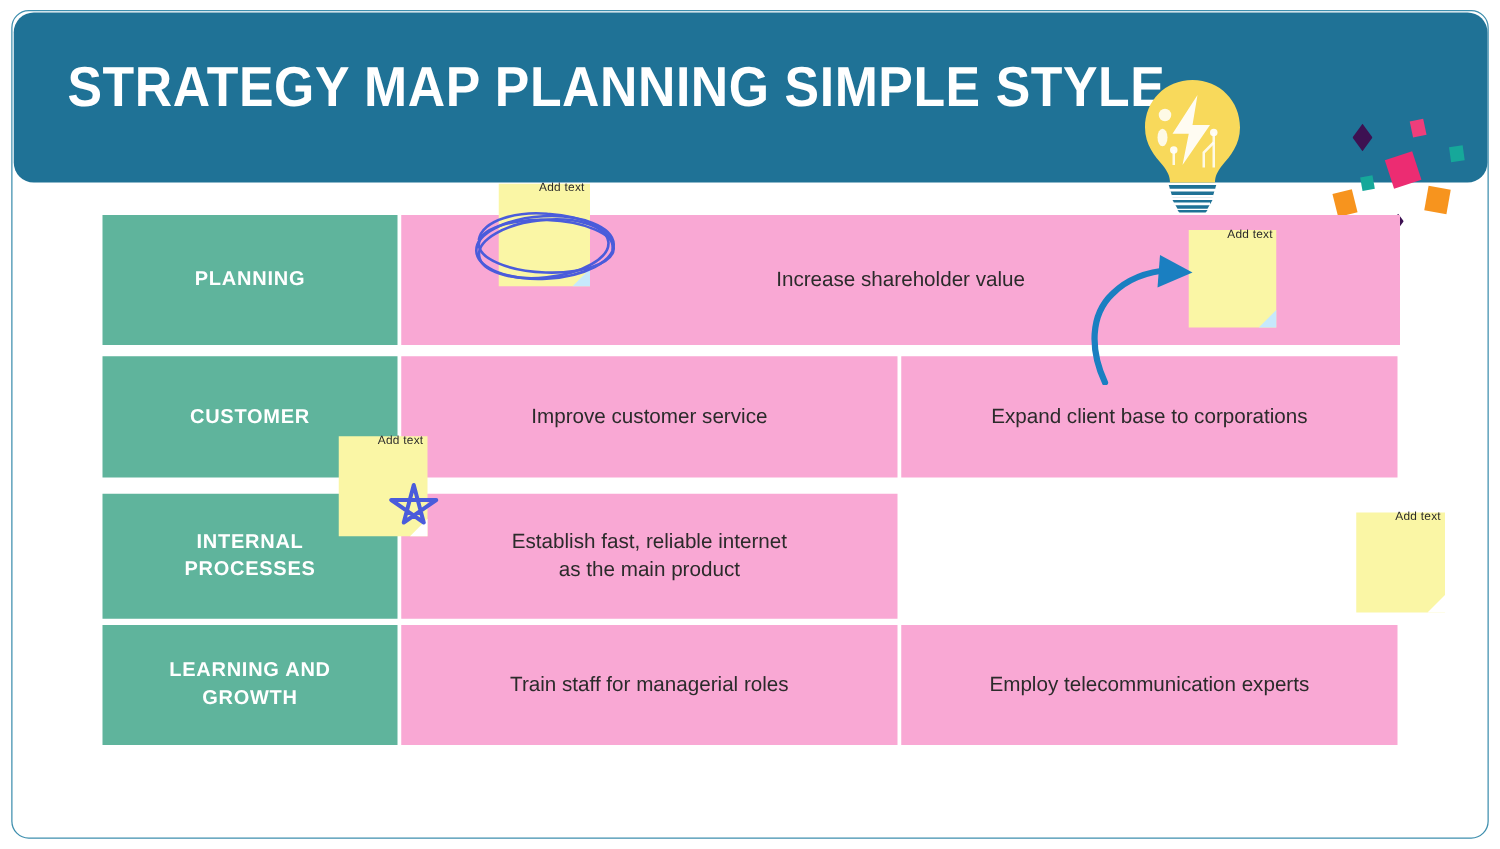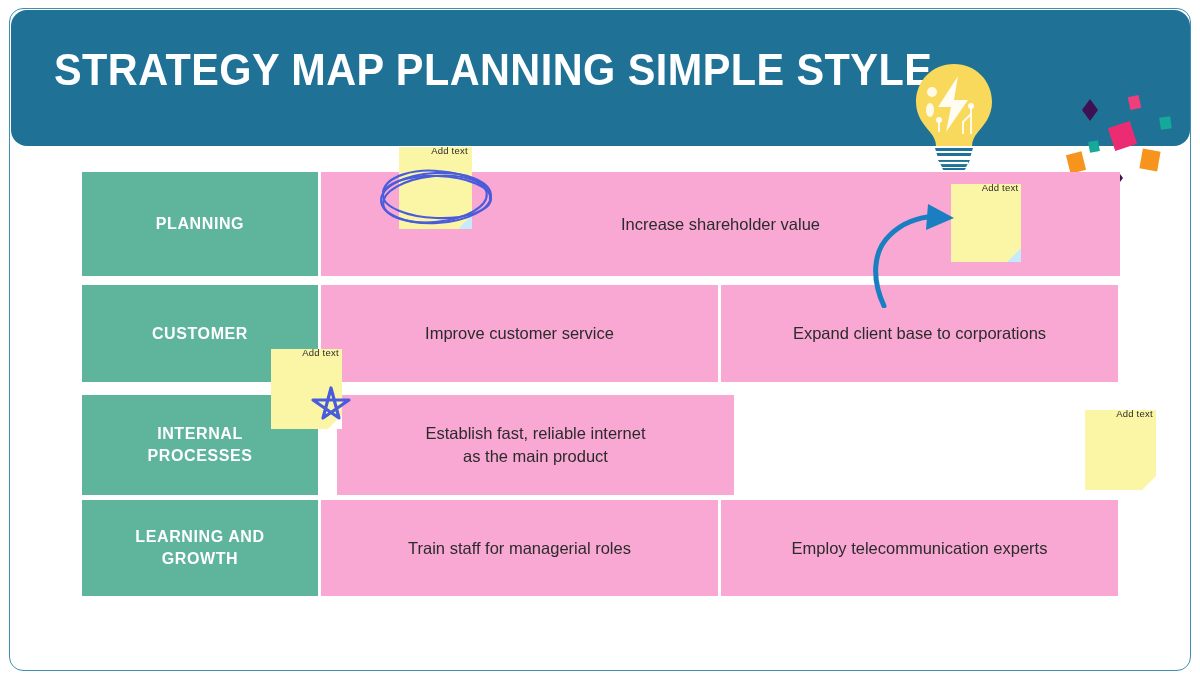--- a/index.html
+++ b/index.html
@@ -215,21 +215,21 @@
     </div>
 
     <div class="row" style="top:219px; height:104px;align-items:flex-end;">
       <div class="row-label" style="height:100px;">
         <span>
           <span>INTERNAL</span><br>
           <span>PROCESSES</span>
         </span>
       </div>
       <div class="cells">
-        <div class="cell half" style="height:100px;margin-left:16px;">
+        <div class="cell half" style="height:100px;">
           <span>
             <span>Establish fast, reliable internet</span><br>
             <span>as the main product</span>
           </span>
         </div>
       </div>
     </div>
 
     <div class="row" style="top:328px; height:80px;">
       <div class="row-label" style="height:96px;">

